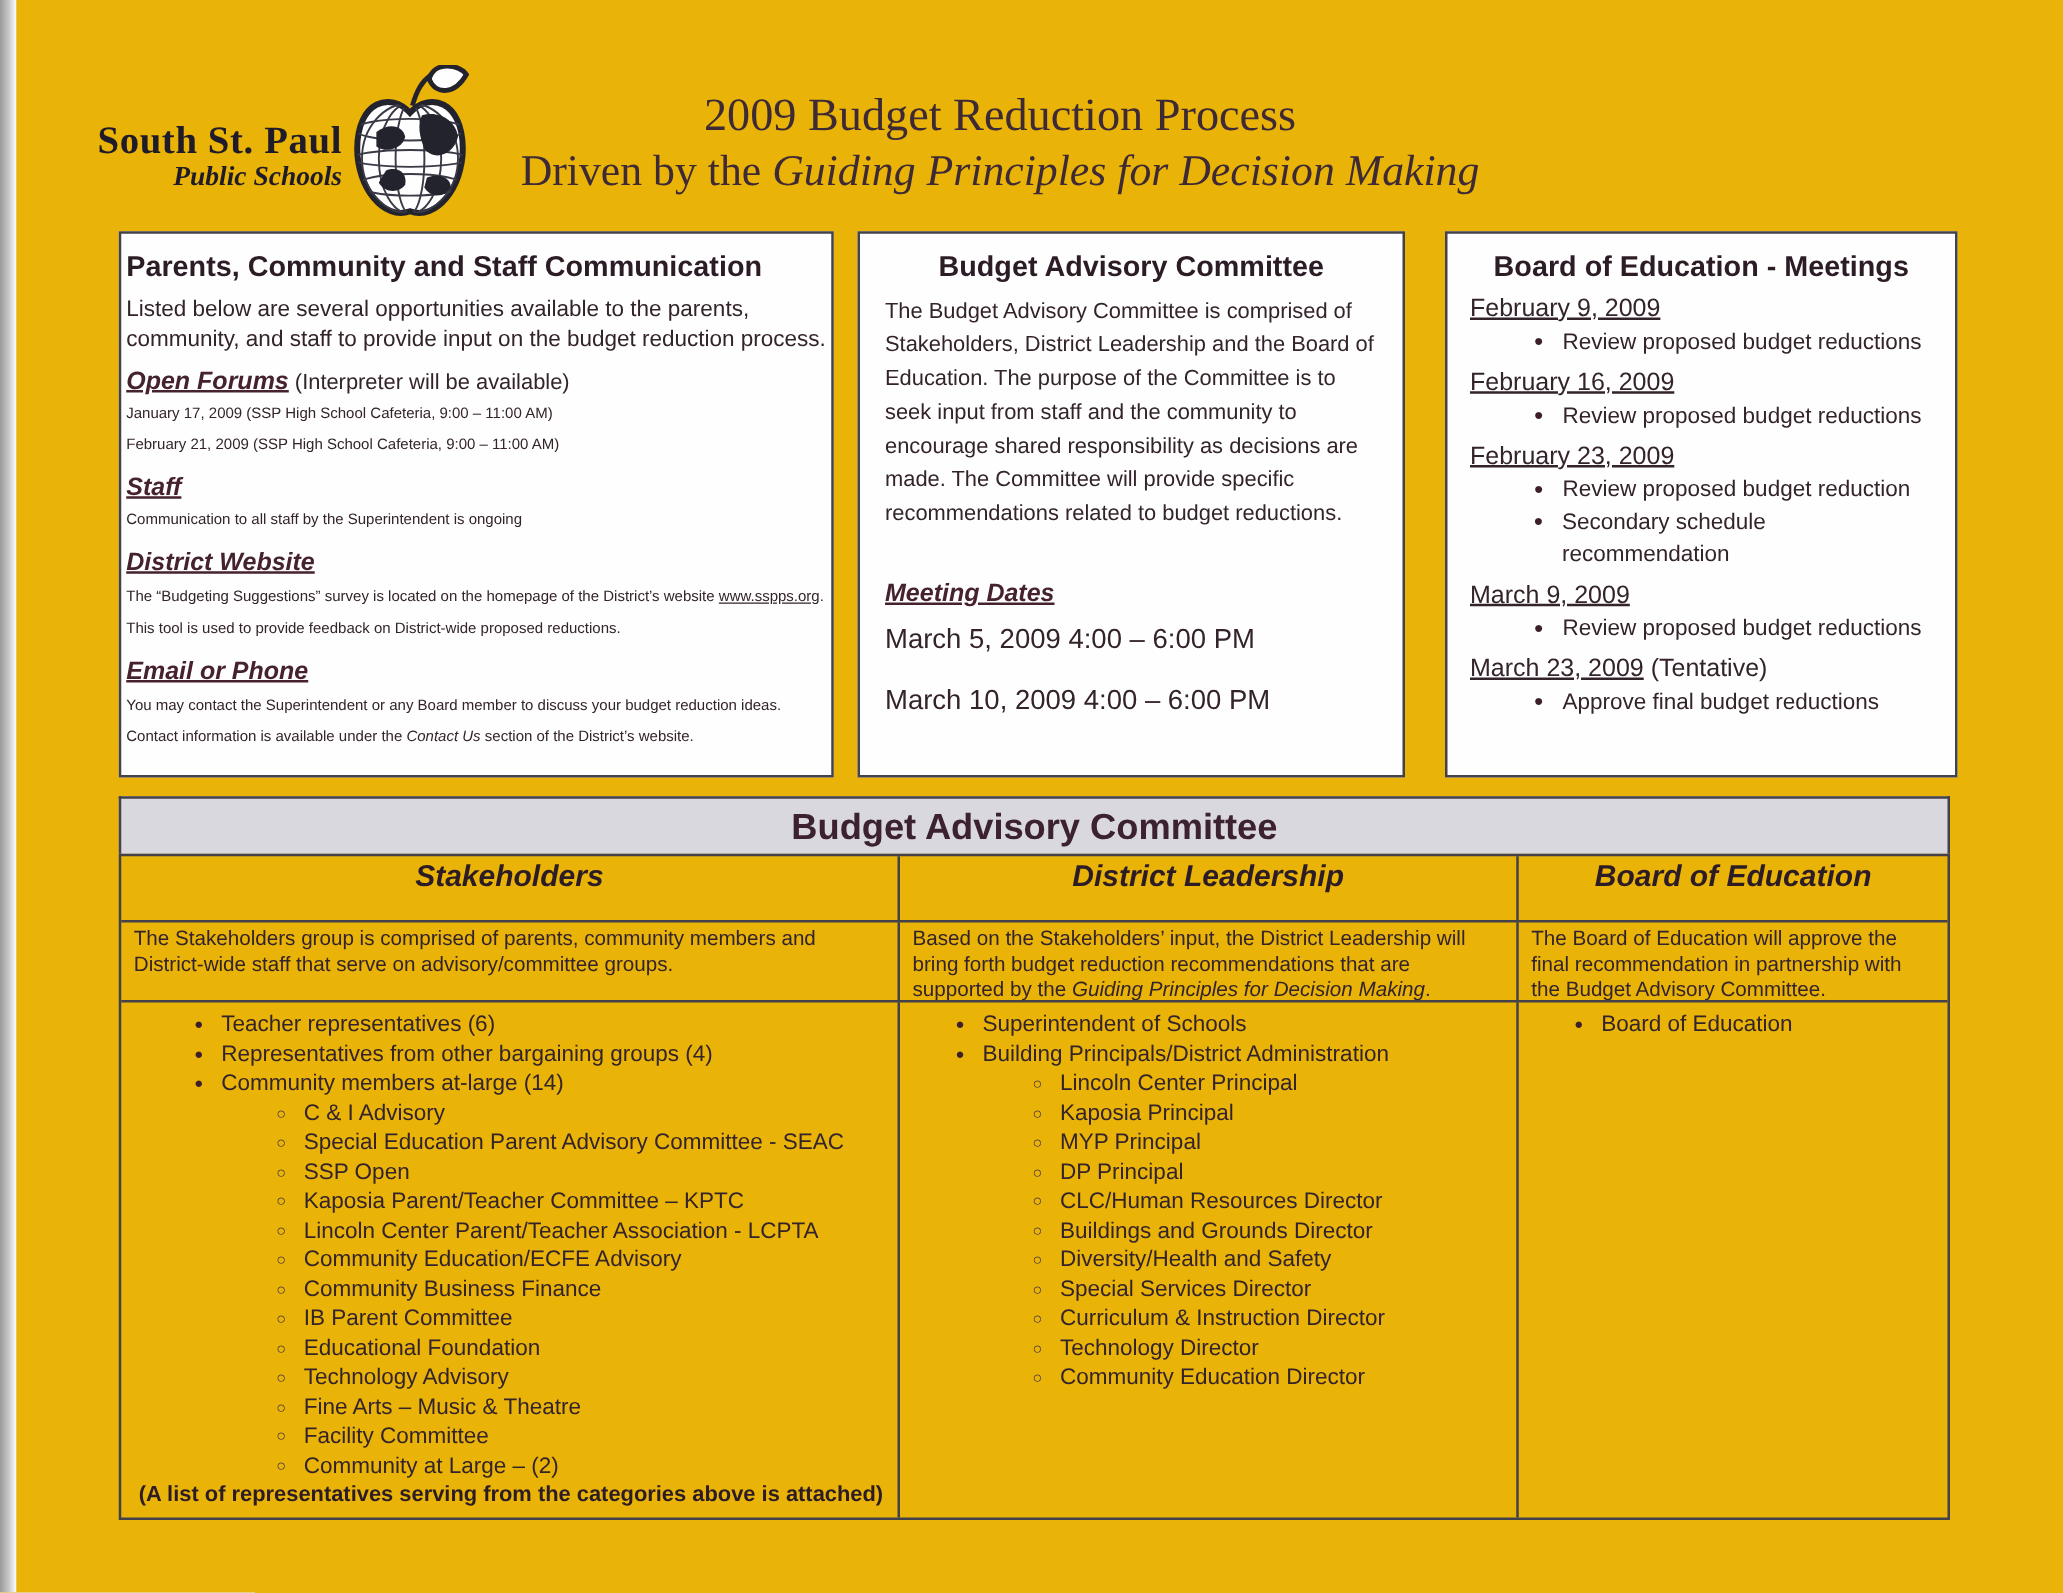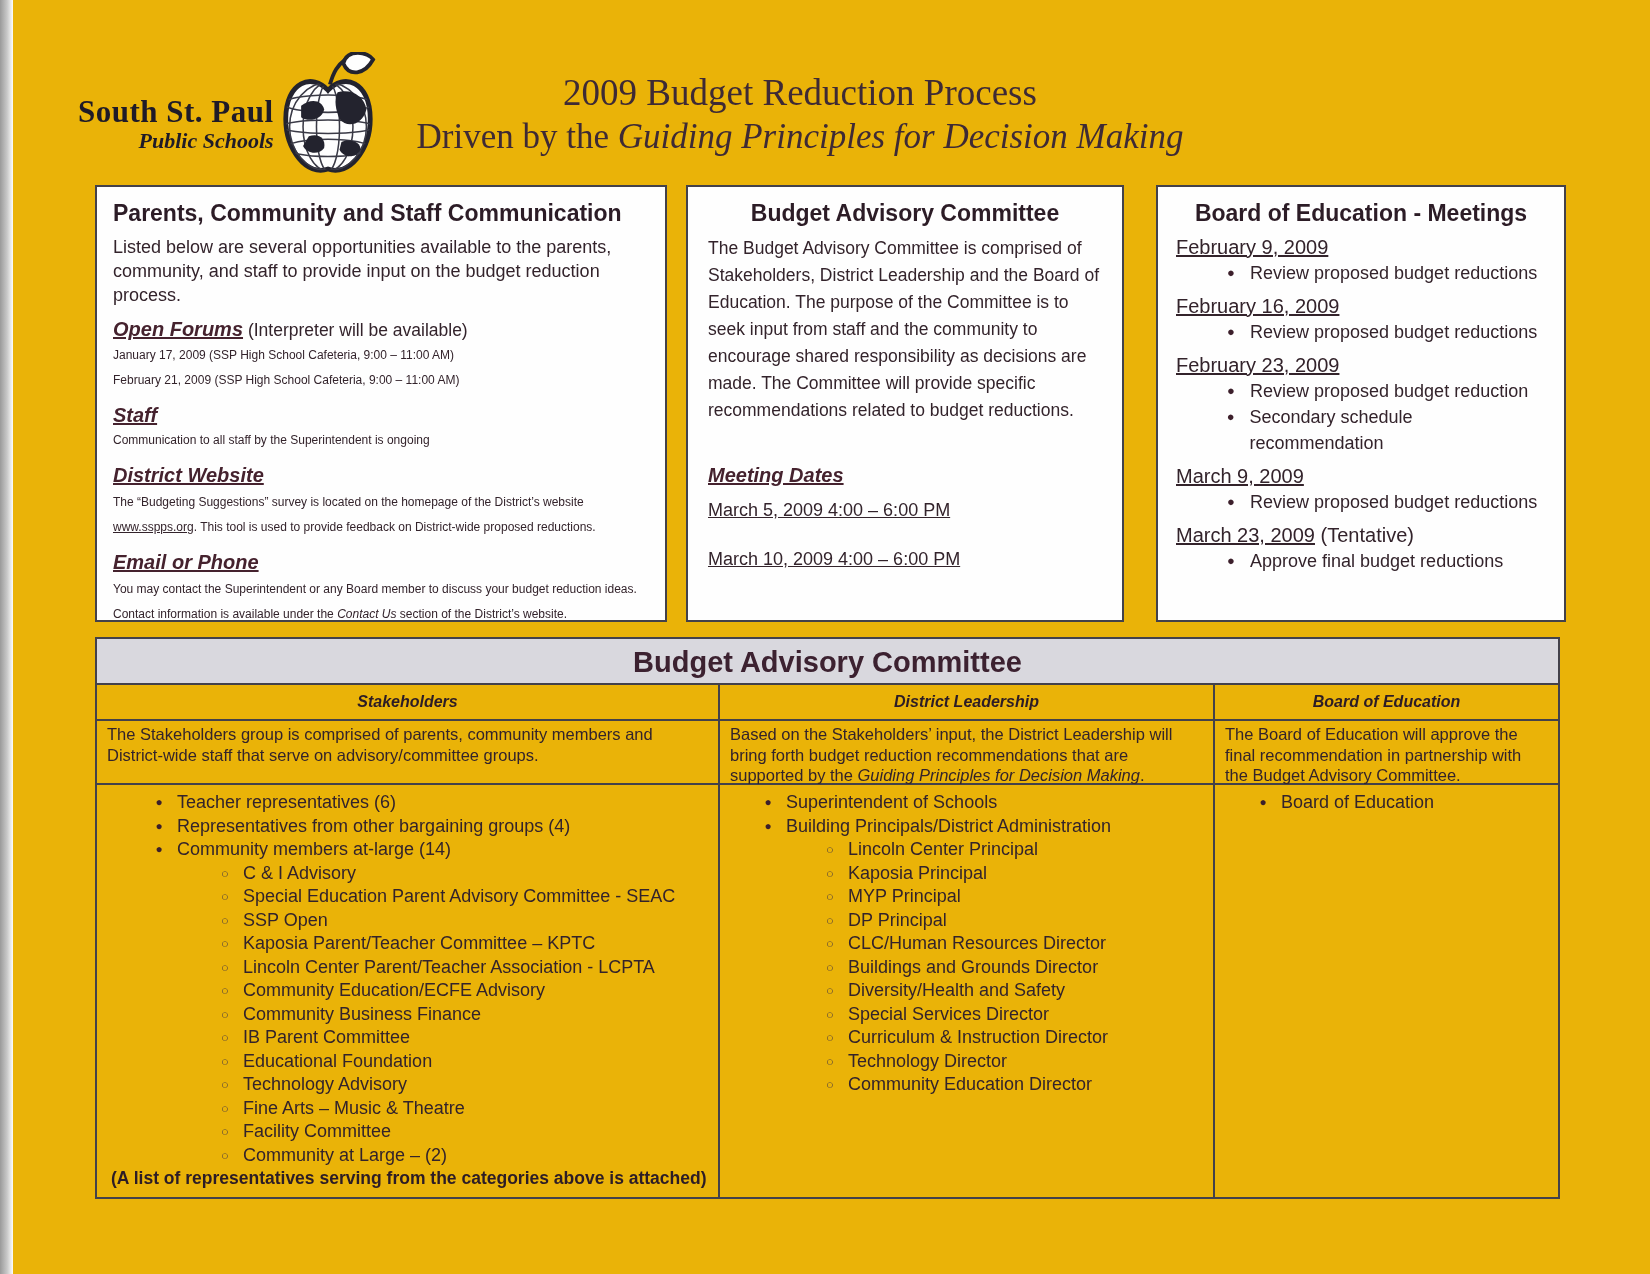--- a/index.html
+++ b/index.html
@@ -16,54 +16,54 @@
   .logo-line1{font-weight:bold;font-size:31px;line-height:34px;letter-spacing:.5px;}
   .logo-line2{font-weight:bold;font-style:italic;font-size:22px;line-height:24px;padding-left:40px;}
   .logo-apple{width:96px;height:138px;margin-top:-6px;}
   .titles{position:absolute;left:380px;top:72px;width:840px;text-align:center;
     font-family:"Liberation Serif","DejaVu Serif",serif;color:#3e2a35;}
   .title1{font-size:37px;line-height:42px;}
   .title2{font-size:35px;line-height:46px;}
   .title2 em{font-style:italic;}
   
   .box{position:absolute;top:185px;height:437px;background:#fefefe;border:2px solid #43414a;box-sizing:border-box;}
-  .box1{left:95px;width:572px;padding:10px 16px;}
+  .box1{left:95px;width:572px;padding:10px 4px;}
   .box2{left:686px;width:438px;padding:10px 20px;}
   .box3{left:1156px;width:410px;padding:10px 18px;}
   .box h2{margin:2px 0 8px 0;font-size:23px;line-height:28px;color:#2c1c26;}
   .box h2.center{text-align:center;}
   .intro{margin:0 0 6px 0;font-size:18px;line-height:24px;}
   .sect-head{margin-top:9px;font-size:20px;line-height:26px;}
   .hu{font-weight:bold;font-style:italic;text-decoration:underline;color:#45222e;}
   .hnote{font-size:17.5px;color:#33232b;}
   .line{font-size:12px;line-height:25px;}
   p.line{margin:2px 0 0 0;}
   .ulink{text-decoration:underline;}
   .em-i{font-style:italic;}
   .box2 .body{margin:4px 0 0 0;font-size:17.5px;line-height:27px;}
   .box2 .sect-head{margin-top:38px;}
-  .mline{font-size:18px;line-height:25px;margin-top:10px;text-decoration:underline;}
+  .mline{font-size:22px;line-height:25px;margin-top:10px;}
   .mline + .mline{margin-top:24px;}
   
   .meeting{margin-top:8px;}
   .m-date{font-size:20px;line-height:25px;}
   .udate{text-decoration:underline;}
   .m-item{display:flex;font-size:18px;line-height:26px;}
   .m-item .b{width:26px;text-align:center;margin-left:42px;font-size:13px;line-height:26px;color:#3c1f2b;}
   .m-item .t{padding-left:6px;}
   
   .t-wrap{position:absolute;left:95px;top:637px;width:1465px;box-sizing:border-box;}
   .t-banner{height:46px;background:#d9d8de;border:2px solid #43414a;border-bottom:none;box-sizing:border-box;
     text-align:center;font-size:29px;font-weight:bold;line-height:46px;color:#3c2130;}
   .t-grid{display:grid;grid-template-columns:623px 495px auto;border:2px solid #43414a;box-sizing:border-box;}
   .t-cell{box-sizing:border-box;}
   .t-col-a{border-right:2px solid #43414a;}
   .t-col-b{border-right:2px solid #43414a;}
-  .t-h{height:36px;border-bottom:2px solid #43414a;text-align:center;
-    font-size:16px;font-weight:bold;font-style:italic;line-height:34px;color:#2c1c26;}
+  .t-h{height:53px;border-bottom:2px solid #43414a;text-align:center;
+    font-size:24px;font-weight:bold;font-style:italic;line-height:34px;color:#2c1c26;}
   .t-desc{height:64px;border-bottom:2px solid #43414a;padding:3px 10px;font-size:16.5px;line-height:20.5px;}
   .t-body{min-height:412px;position:relative;padding-top:6px;}
   .li{display:flex;font-size:18px;line-height:23.5px;}
   .li .b1{width:20px;text-align:center;font-size:12px;line-height:23.5px;color:#3c1f2b;}
   .li .b2{width:20px;text-align:center;font-size:13px;line-height:23.5px;color:#4a3a42;}
   .li .t{padding-left:8px;}
   .col0 .lvl1 .bi{margin-left:52px;}
   .col0 .lvl2 .bi{margin-left:118px;}
   .col1 .lvl1 .bi{margin-left:38px;}
   .col1 .lvl2 .bi{margin-left:100px;}

